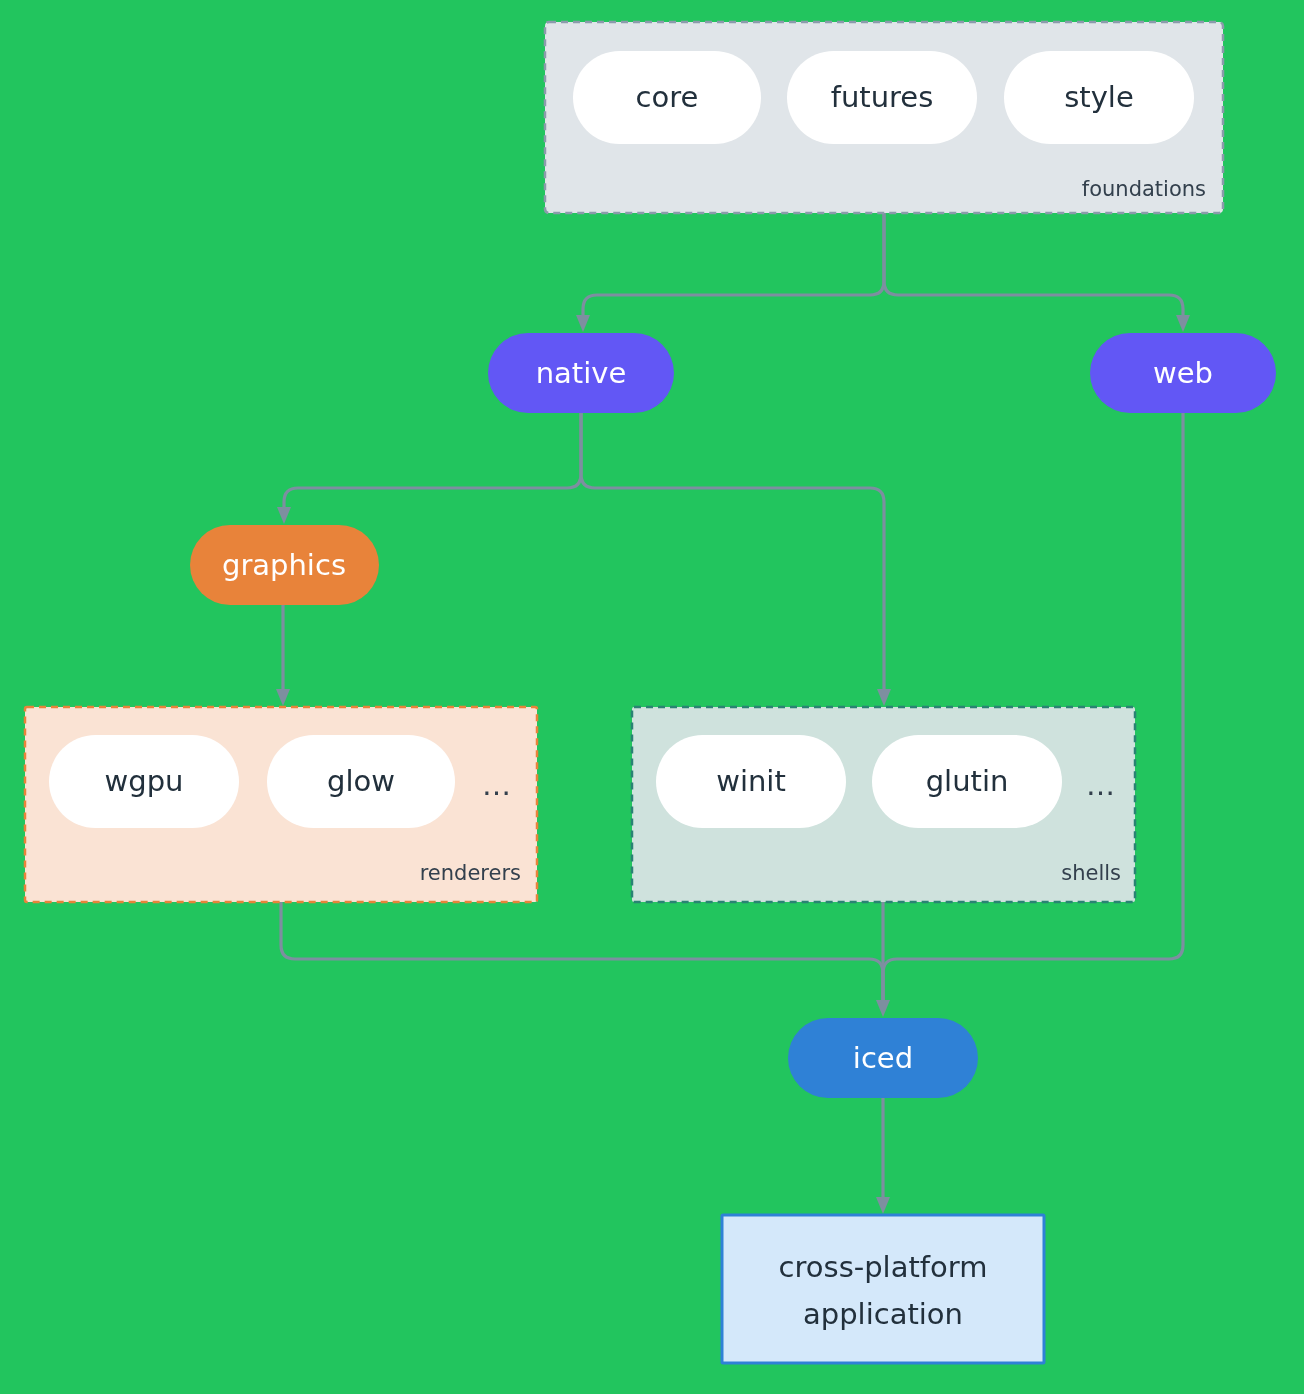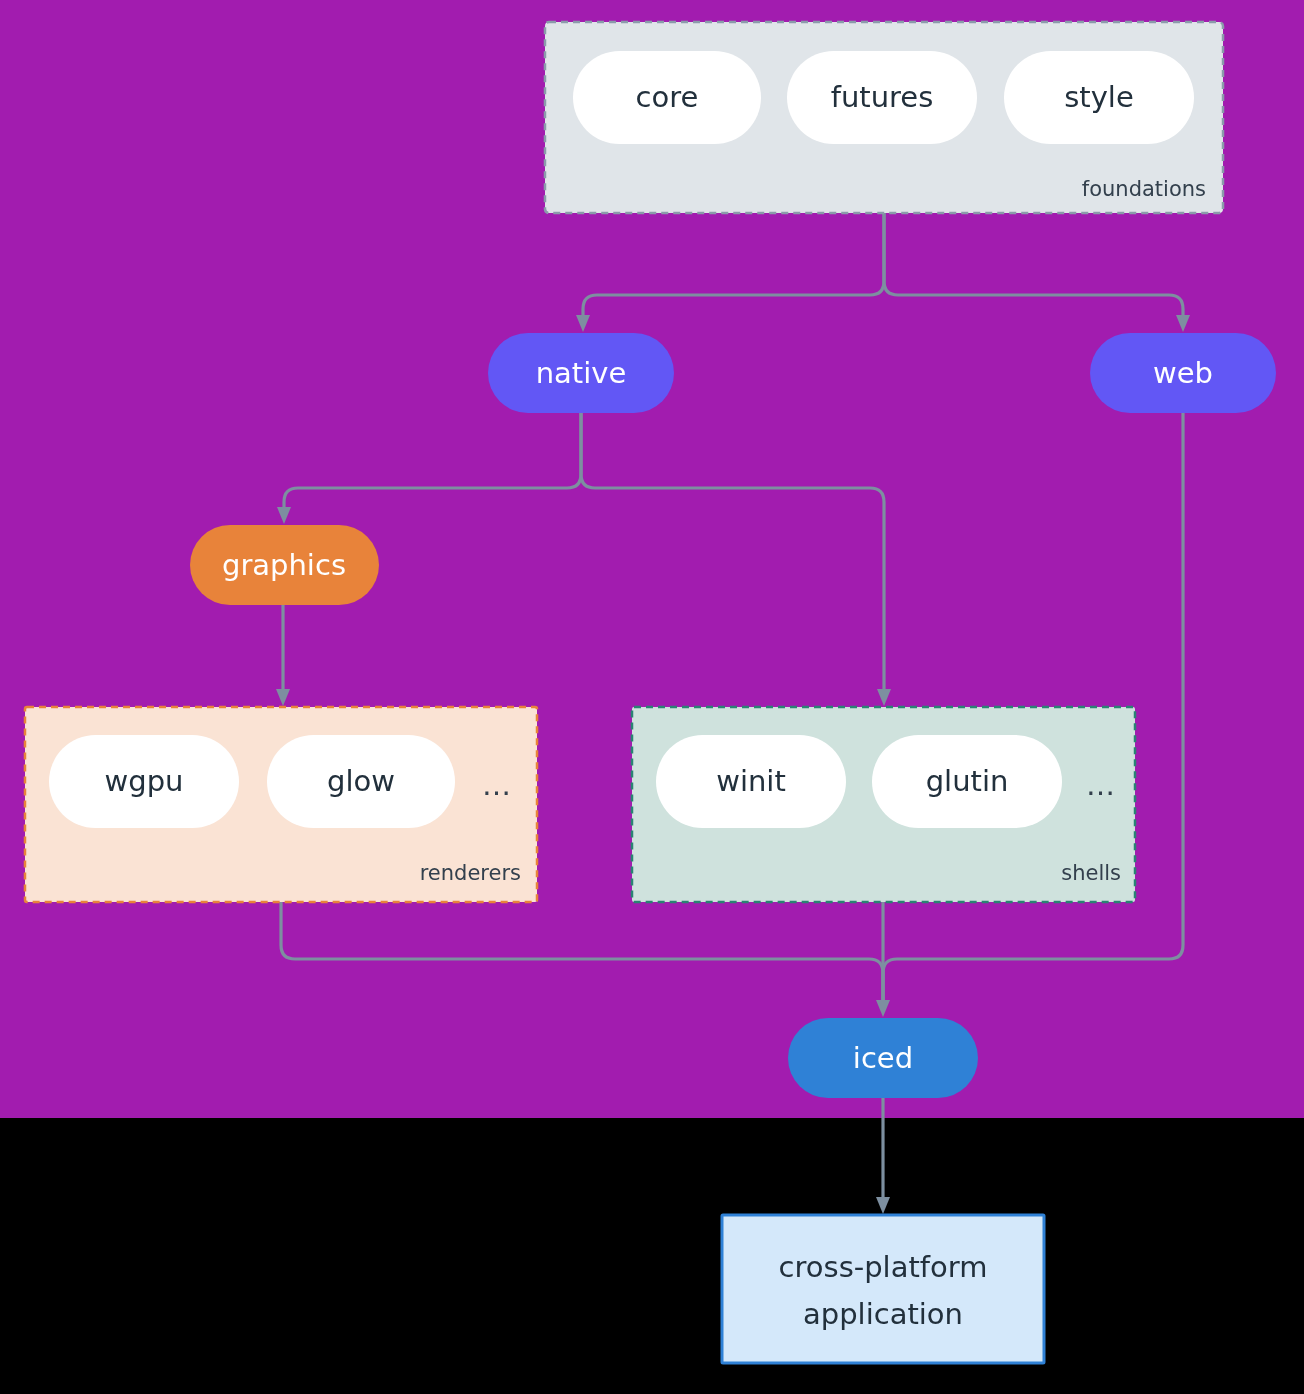--- a/index.html
+++ b/index.html
@@ -9,22 +9,22 @@
   }
   body {
     width: 1304px;
     height: 1394px;
     overflow: hidden;
     font-family: "DejaVu Sans", sans-serif;
   }
   #diagram-root {
     position: relative;
     width: 1304px;
-    height: 1118px;
-    background: #a21caf;
+    height: 1394px;
+    background: #22c55e;
   }
   svg#flow {
     position: absolute;
     left: 0;
     top: 0;
     width: 1304px;
     height: 1394px;
     display: block;
   }
   .cluster-label {

